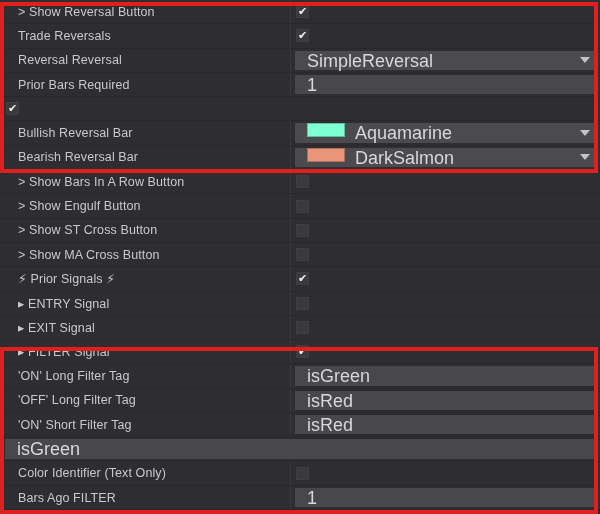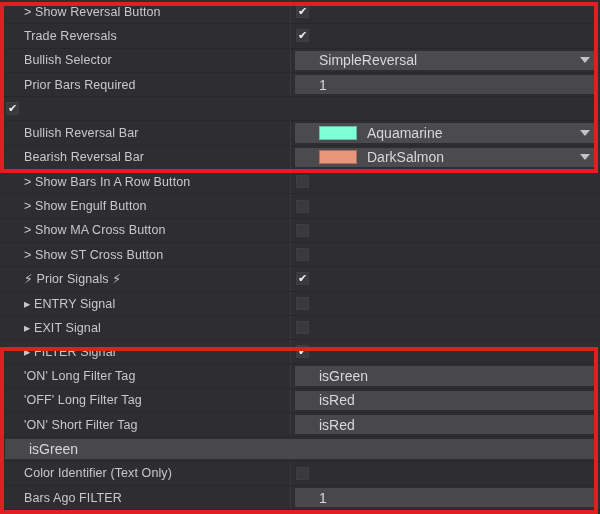--- a/index.html
+++ b/index.html
@@ -18,21 +18,21 @@
     display:flex;
     align-items:center;
     box-sizing:border-box;
     border-bottom:1px solid #28282a;
     background:#2e2e31;
   }
   .row .label{
     width:290px;
     min-width:290px;
     box-sizing:border-box;
-    padding-left:24px;
+    padding-left:18px;
     font-size:12.5px;
     color:#c9c9cc;
     letter-spacing:.1px;
     white-space:nowrap;
     overflow:hidden;
     text-overflow:ellipsis;
   }
   .row .value{
     flex:1;
     height:100%;
@@ -59,24 +59,24 @@
   .cb .tick{display:none;}
   .cb.on .tick{display:block;font-size:11px;color:#f2f2f2;transform:translateY(-.5px);}
 
   
   .field{
     position:absolute;
     left:4px;right:2px;
     top:2px;bottom:2px;
     background:#4a4a4f;
     display:flex;
-    align-items:center;
-    box-sizing:border-box;
-    padding:0 24px;
-    font-size:14px;
+    align-items:flex-start;
+    box-sizing:border-box;
+    padding:0 12px;
+    font-size:18px;
     color:#d8d8db;
   }
   .field.input{background:#47474c;}
   .chev{
     position:absolute;
     right:8px;top:50%;
     transform:translateY(-50%);
     width:0;height:0;
     border-left:5px solid transparent;
     border-right:5px solid transparent;
@@ -112,21 +112,21 @@
     </div>
     <div class="row">
       <div class="label">Trade Reversals</div>
       <div class="value">
         <div class="cb on">
           <span class="tick">✔</span>
         </div>
       </div>
     </div>
     <div class="row">
-      <div class="label">Bullish Selector</div>
+      <div class="label">Reversal Reversal</div>
       <div class="value">
         <div class="field">
           <span>SimpleReversal</span>
           <span class="chev"></span>
         </div>
       </div>
     </div>
     <div class="row">
       <div class="label">Prior Bars Required</div>
       <div class="value">
@@ -168,27 +168,27 @@
         <div class="cb"></div>
       </div>
     </div>
     <div class="row">
       <div class="label">&gt; Show Engulf Button</div>
       <div class="value">
         <div class="cb"></div>
       </div>
     </div>
     <div class="row">
+      <div class="label">&gt; Show ST Cross Button</div>
+      <div class="value">
+        <div class="cb"></div>
+      </div>
+    </div>
+    <div class="row">
       <div class="label">&gt; Show MA Cross Button</div>
-      <div class="value">
-        <div class="cb"></div>
-      </div>
-    </div>
-    <div class="row">
-      <div class="label">&gt; Show ST Cross Button</div>
       <div class="value">
         <div class="cb"></div>
       </div>
     </div>
     <div class="row">
       <div class="label">⚡  Prior Signals  ⚡</div>
       <div class="value">
         <div class="cb on">
           <span class="tick">✔</span>
         </div>

